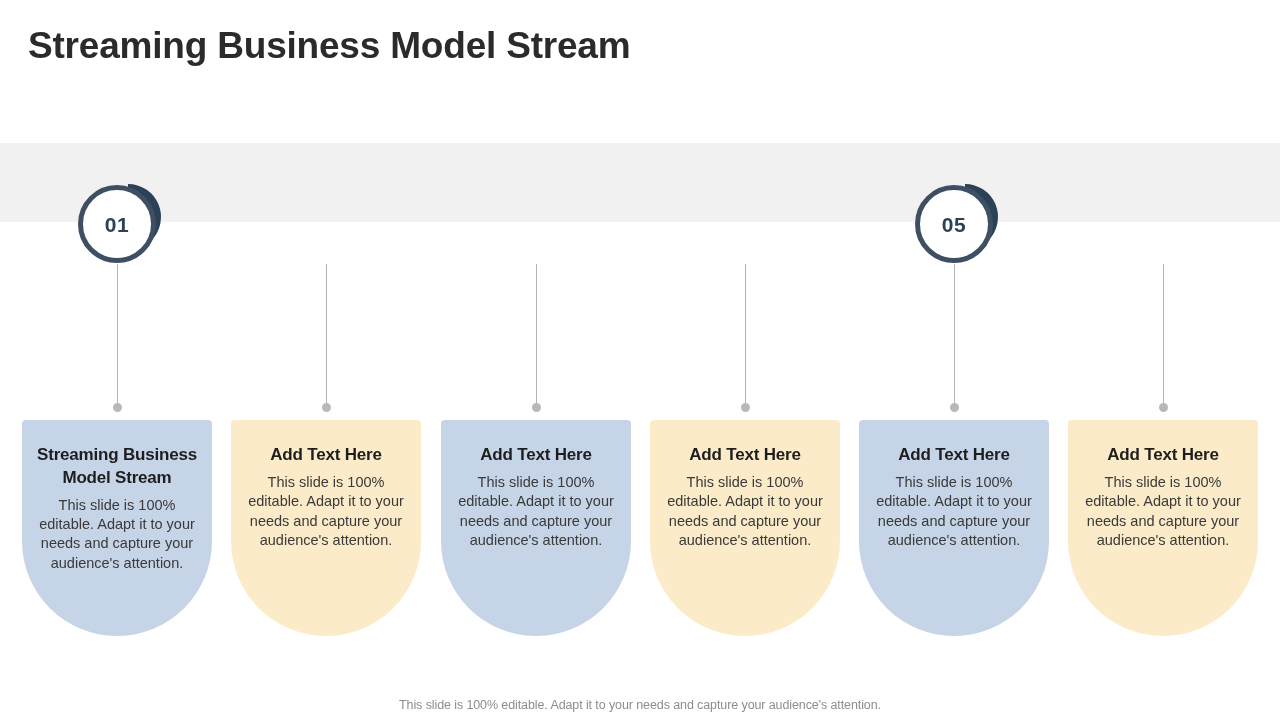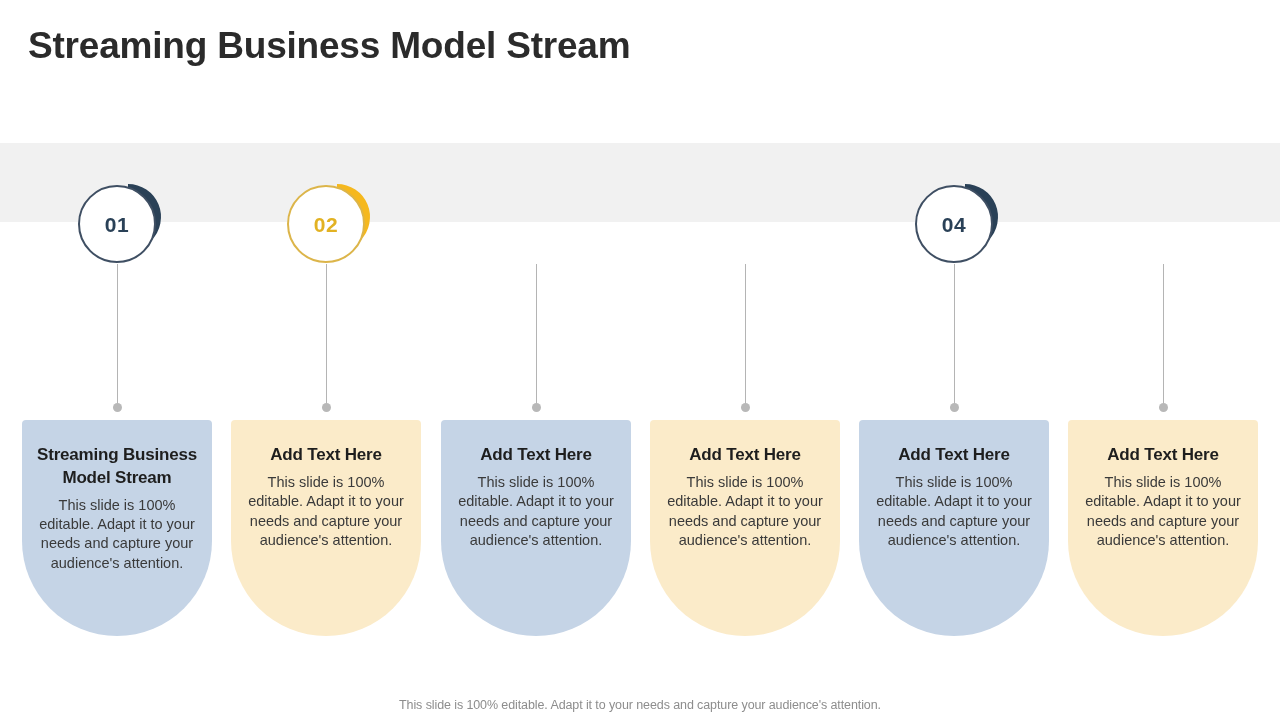--- a/index.html
+++ b/index.html
@@ -101,21 +101,21 @@
   }
   .marker-circle {
     position: absolute;
     left: 0;
     top: 0;
     width: 78px;
     height: 78px;
     box-sizing: border-box;
     border-radius: 50%;
     background: #ffffff;
-    border: 2px solid #3b82f6;
+    border: 5px solid #3b82f6;
     display: flex;
     align-items: center;
     justify-content: center;
   }
   .marker-number {
     font-size: 21px;
     font-weight: bold;
     letter-spacing: 0.5px;
     line-height: 1;
   }
@@ -190,28 +190,20 @@
           </div>
         </div>
         <div class="card">
           <div class="card-title">Streaming Business Model Stream</div>
           <div class="card-body">This slide is 100% editable. Adapt it to your needs and capture your audience's attention.</div>
         </div>
       </div>
       <div class="step gold" style="left: 221.5px;">
         <div class="connector-line"></div>
         <div class="connector-dot"></div>
-        <div class="marker">
-          <div class="marker-arc"><svg width="78" height="78" viewBox="0 0 78 78">
-              <path d="M 39 6 A 33 33 0 0 1 62.33 62.33 L 53.58 53.58 A 20.62 20.62 0 0 0 39 18.62 Z" fill="#f5b81e"></path>
-            </svg></div>
-          <div class="marker-circle">
-            <span class="marker-number">02</span>
-          </div>
-        </div>
         <div class="card">
           <div class="card-title">Add Text Here</div>
           <div class="card-body">This slide is 100% editable. Adapt it to your needs and capture your audience's attention.</div>
         </div>
       </div>
       <div class="step navy" style="left: 431.5px;">
         <div class="connector-line"></div>
         <div class="connector-dot"></div>
         <div class="card">
           <div class="card-title">Add Text Here</div>
@@ -227,21 +219,21 @@
         </div>
       </div>
       <div class="step navy" style="left: 849.5px;">
         <div class="connector-line"></div>
         <div class="connector-dot"></div>
         <div class="marker">
           <div class="marker-arc"><svg width="78" height="78" viewBox="0 0 78 78">
               <path d="M 39 6 A 33 33 0 0 1 62.33 62.33 L 53.58 53.58 A 20.62 20.62 0 0 0 39 18.62 Z" fill="#2a4157"></path>
             </svg></div>
           <div class="marker-circle">
-            <span class="marker-number">04</span>
+            <span class="marker-number">05</span>
           </div>
         </div>
         <div class="card">
           <div class="card-title">Add Text Here</div>
           <div class="card-body">This slide is 100% editable. Adapt it to your needs and capture your audience's attention.</div>
         </div>
       </div>
       <div class="step gold" style="left: 1058.5px;">
         <div class="connector-line"></div>
         <div class="connector-dot"></div>

